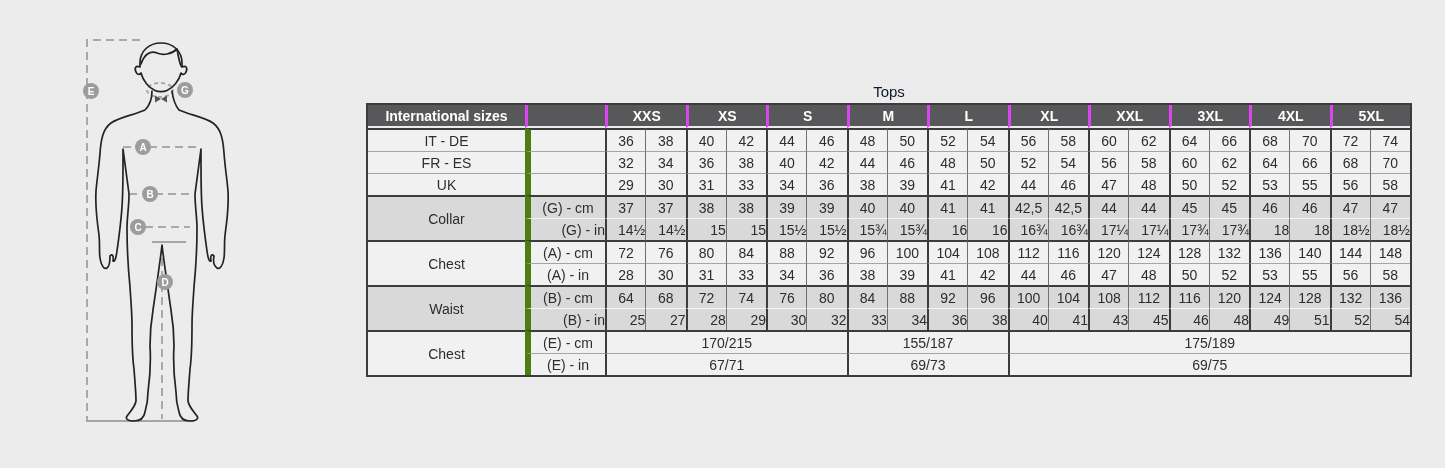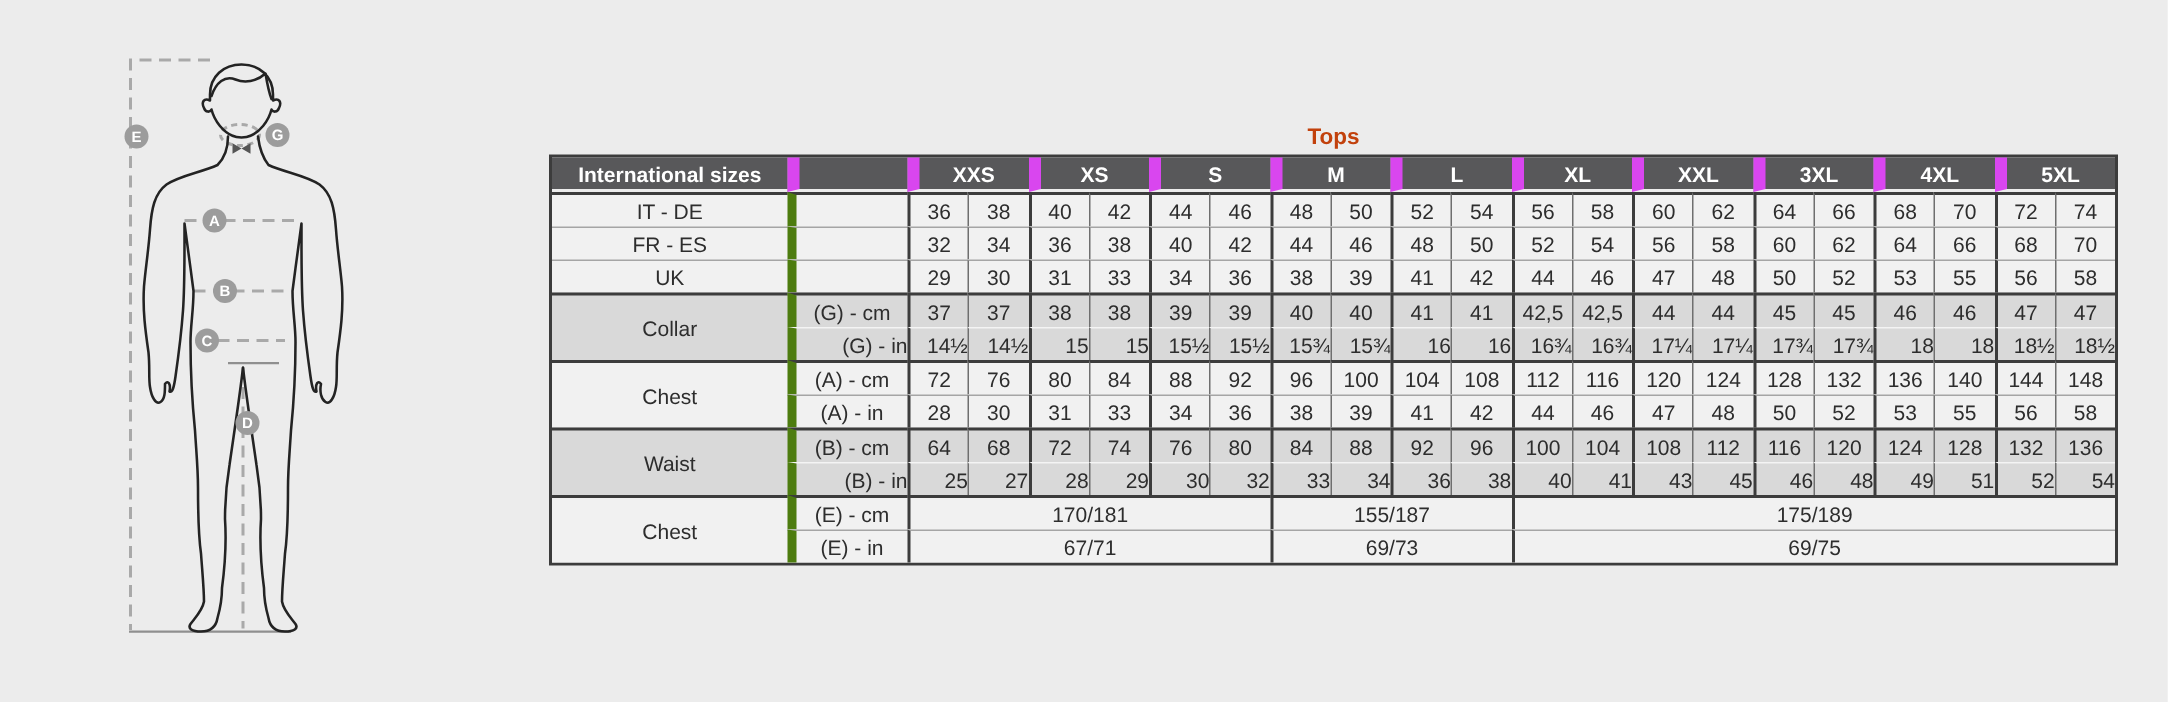--- a/index.html
+++ b/index.html
@@ -3,40 +3,40 @@
 <meta charset="utf-8">
 <style>
   html,body{margin:0;padding:0;}
   .stage{
     position:relative;width:1445px;height:468px;background:#ececec;
     font-family:"Liberation Sans",sans-serif;overflow:hidden;color:#2d2d2d;
   }
   .figure{position:absolute;left:60px;top:15px;}
   .tops-title{
     position:absolute;left:366px;top:83px;width:1046px;text-align:center;
-    font-weight:bold;font-size:15px;color:#c2410c;
+    font-weight:normal;font-size:15px;color:#0f172a;
   }
   .size-table-wrap{
     position:absolute;left:366px;top:103px;width:1046px;
     border:2px solid #3c3c3c;background:#f1f1f1;box-sizing:border-box;
   }
   table.size-table{
     width:100%;border-collapse:separate;border-spacing:0;table-layout:fixed;
     font-size:14px;
   }
   table.size-table th,table.size-table td{
     padding:0;vertical-align:middle;text-align:center;height:21px;
     overflow:hidden;white-space:nowrap;
   }
   .hdr th{
     background:#58585a;color:#ffffff;font-weight:bold;height:34px;
     border-bottom:2px solid #ececec;
   }
   th.corner{text-align:left;padding-left:8px;}
-  th.gh,th.blank{border-left:8px solid #d946ef;}
+  th.gh,th.blank{border-left:3px solid #d946ef;}
   tr.light{background:#f1f1f1;margin-left:44px;}
   tr.gray{background:#d9d9d9;}
   td.lbl,td.sub{text-align:left;padding-left:8px;}
   td.sub{border-left:6px solid #4d7c0f;}
   td.ce{border-left:2px solid #3c3c3c;}
   td.co{border-left:1px solid #6f6f6f;}
   tr.sep td{border-top:2px solid #3c3c3c;}
   tr.midl td{border-top:1px solid #a5a5a5;}
   tr.midg td{border-top:1px solid #f4f4f4;text-align:right;}
 </style>
@@ -380,21 +380,21 @@
             <td class="dc ce">46</td>
             <td class="dc co">48</td>
             <td class="dc ce">49</td>
             <td class="dc co">51</td>
             <td class="dc ce">52</td>
             <td class="dc co">54</td>
           </tr>
           <tr class="light sep">
             <td class="lbl" rowspan="2">Chest</td>
             <td class="sub">(E) - cm</td>
-            <td colspan="6" class="dc ce">170/181</td>
+            <td colspan="6" class="dc ce">170/215</td>
             <td colspan="4" class="dc ce">155/187</td>
             <td colspan="10" class="dc ce">175/189</td>
           </tr>
           <tr class="light midl">
             <td class="sub">(E) - in</td>
             <td colspan="6" class="dc ce">67/71</td>
             <td colspan="4" class="dc ce">69/73</td>
             <td colspan="10" class="dc ce">69/75</td>
           </tr>
         </tbody>

